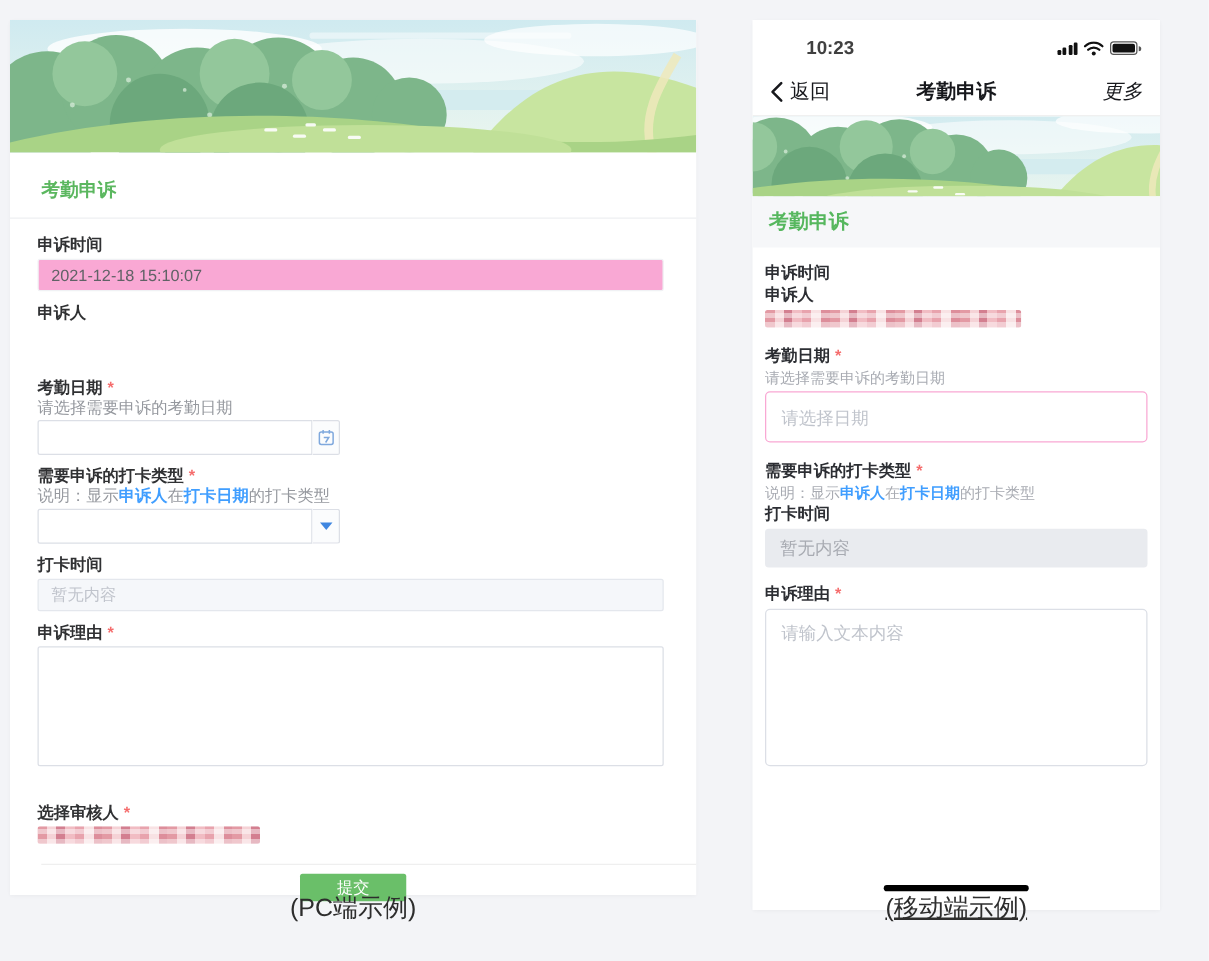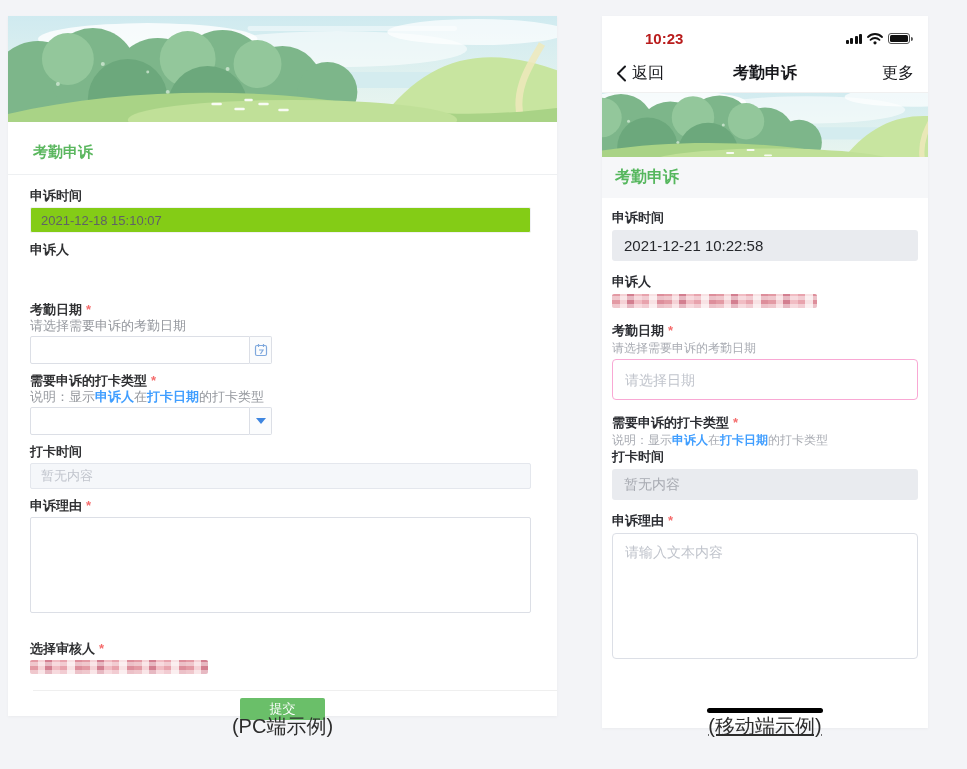--- a/index.html
+++ b/index.html
@@ -18,21 +18,21 @@
         #f1bcc3 22px 30px,#e8a3ad 30px 37px,#f8e2e4 37px 45px,#dd8e9b 45px 52px);}
   .caption{position:absolute;top:713px;text-align:center;font-size:20px;color:#2d2d2d;}
 
   
   .pc-card{left:8px;top:16px;width:549px;height:700px;}
   .pc-hero{height:106px;overflow:hidden;}
   .pc-title-row{height:53px;padding:21px 25px 0;border-bottom:1px solid #eef0f2;}
   .pc-title{color:#5bb75f;font-size:15px;font-weight:bold;}
   .pc-form{padding:13px 26px 0 22px;}
   .f-label{font-size:13px;font-weight:bold;color:#303133;line-height:16px;}
-  .pc-ro{margin:3px 0 9px;height:26px;background:#84cc16;border:1px solid #f0f1f4;border-radius:2px;
+  .pc-ro{margin:3px 0 9px;height:26px;background:#f9a8d4;border:1px solid #f0f1f4;border-radius:2px;
          display:flex;align-items:center;padding:0 10px;font-size:13px;color:#606266;}
   .pc-ro.ph{background:#f5f7fa;border:1px solid #e4e7ed;color:#c0c4cc;}
   .empty-gap{height:44px;}
   .f-hint{font-size:13px;color:#95989e;line-height:16px;}
   .link{color:#409eff;font-weight:bold;}
   .pc-group{display:flex;width:242px;margin:2px 0 9px;}
   .pc-group input{width:220px;height:28px;border:1px solid #dcdfe6;border-radius:2px 0 0 2px;
                   padding:0 8px;font-size:13px;outline:none;}
   .addon{width:22px;height:28px;border:1px solid #dcdfe6;border-left:none;background:#fbfcfd;
          border-radius:0 2px 2px 0;display:flex;align-items:center;justify-content:center;cursor:pointer;}
@@ -44,32 +44,32 @@
   .mosaic-pc{width:178px;height:14px;margin-top:3px;}
   .pc-divider{border-top:1px solid #efefef;margin-left:25px;margin-top:16px;}
   .pc-footer{display:flex;justify-content:center;padding-top:7px;}
   .submit-btn{width:85px;height:22px;background:#6abf69;color:#fff;border:none;border-radius:2px;
               font-size:13px;cursor:pointer;font-family:inherit;}
   .pc-caption{left:8px;width:549px;}
 
   
   .m-card{left:602px;top:16px;width:326px;height:712px;overflow:hidden;}
   .m-status{height:39px;display:flex;align-items:center;padding:6px 16px 0 43px;}
-  .m-time{font-weight:bold;font-size:15px;color:#b91c1c;}
+  .m-time{font-weight:bold;font-size:15px;color:#404040;}
   .m-sicons{margin-left:auto;display:flex;align-items:center;gap:5px;}
   .sig{display:flex;align-items:flex-end;gap:1.5px;}
   .sig i{display:block;width:3px;background:#111;border-radius:1px;}
   .batt{width:22px;height:11px;border:1px solid #555;border-radius:3px;padding:1px;position:relative;margin-right:2px;}
   .batt b{display:block;height:100%;width:100%;background:#111;border-radius:1.5px;}
   .batt:after{content:"";position:absolute;right:-4px;top:3px;width:2px;height:4px;background:#555;border-radius:0 2px 2px 0;}
   .m-nav{height:38px;position:relative;display:flex;align-items:center;padding:0 14px;
          border-bottom:1px solid #f0f0f0;font-size:16px;color:#17181c;}
   .m-back{display:flex;align-items:center;gap:5px;cursor:pointer;z-index:2;}
   .m-nav-title{position:absolute;left:0;right:0;text-align:center;font-weight:bold;}
-  .m-more{margin-left:auto;cursor:pointer;z-index:2;}
+  .m-more{margin-left:auto;cursor:pointer;z-index:2;font-style:italic;}
   .m-hero{height:64px;overflow:hidden;}
   .m-title-row{height:41px;background:#f6f7f9;display:flex;align-items:center;padding:0 13px;}
   .m-title{color:#56b75e;font-size:16px;font-weight:bold;}
   .m-form{padding:11px 10px 0;}
   .m-label{font-size:13px;font-weight:bold;color:#2c2e33;line-height:18px;}
   .m-ro{margin:3px 0 12px;height:31px;background:#e9ebef;border-radius:3px;display:flex;align-items:center;
         padding:0 12px;font-size:15px;color:#26282c;}
   .m-ro.ph{color:#a8abb2;font-size:14px;}
   .mosaic-m{width:205px;height:14px;margin:3px 0 14px;}
   .m-hint{font-size:12px;color:#a8abb2;line-height:16px;}
@@ -288,21 +288,20 @@
   </div>
 
   <div class="m-title-row">
     <span class="m-title">考勤申诉</span>
   </div>
 
   <div class="m-form">
     <div class="m-label">
       <span>申诉时间</span>
     </div>
-    <div class="m-ro">2021-12-21 10:22:58</div>
 
     <div class="m-label">
       <span>申诉人</span>
     </div>
     <div class="mosaic mosaic-m"></div>
 
     <div class="m-label">
       <span>考勤日期</span><span class="req">*</span>
     </div>
     <div class="m-hint">请选择需要申诉的考勤日期</div>

